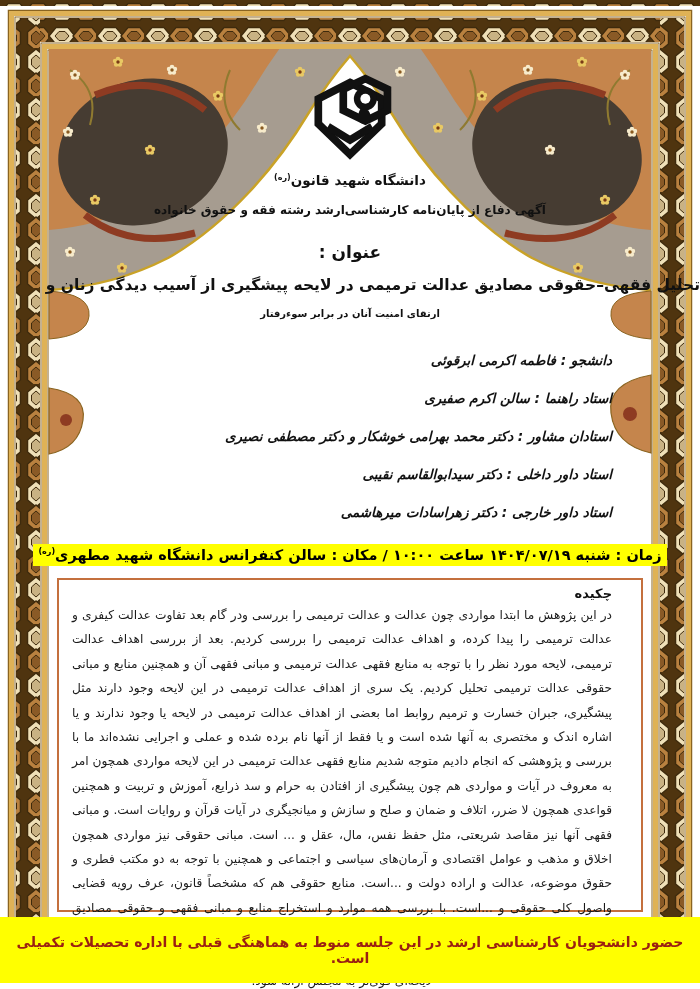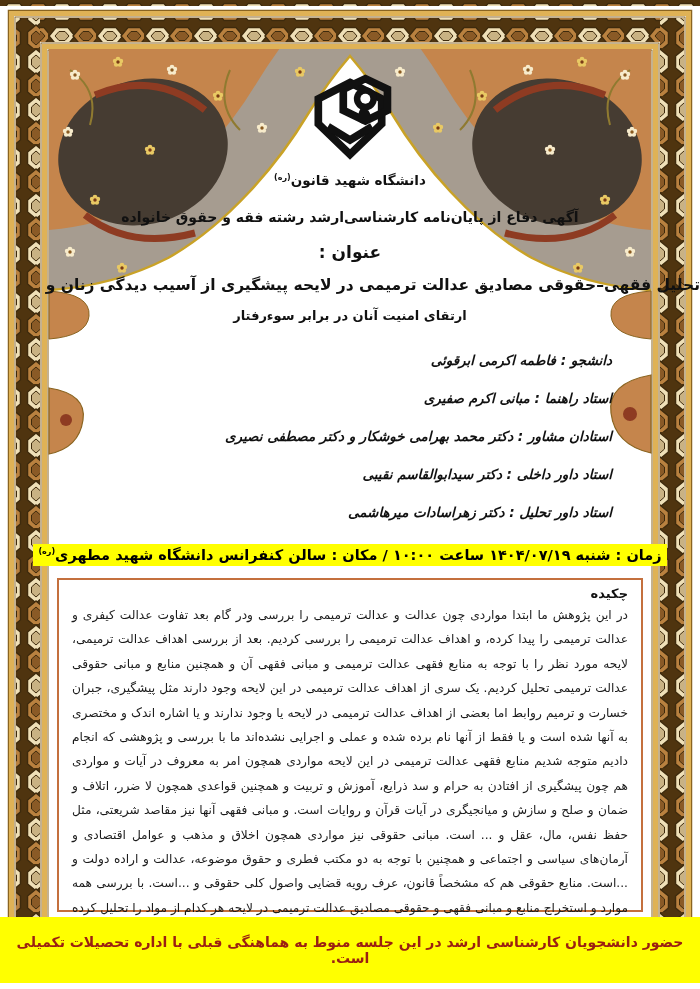--- a/index.html
+++ b/index.html
@@ -2,33 +2,33 @@
 <html lang="fa" dir="rtl"><head>
 <meta charset="utf-8">
 <style>
   html,body{margin:0;padding:0;background:#fff;}
   .page{position:relative;width:700px;height:989px;background:#fff;overflow:hidden;
         font-family:"DejaVu Sans",sans-serif;direction:rtl;}
   .deco{position:absolute;left:0;top:0;width:700px;height:989px;pointer-events:none;}
   .layer{position:absolute;left:0;right:0;text-align:center;color:#111;}
   .uni-name{top:172px;font-size:13.5px;font-weight:bold;}
   .uni-name sup{font-size:8px;}
-  .announce{top:209px;font-size:14px;font-weight:bold;}
+  .announce{top:203px;font-size:12px;font-weight:bold;}
   .title-label{top:242px;font-size:17px;font-weight:bold;text-align:center;}
   .title-1{top:276px;font-size:15.5px;font-weight:bold;text-align:right;}
-  .title-2{top:308px;font-size:13px;font-weight:bold;}
+  .title-2{top:308px;font-size:10px;font-weight:bold;}
   .people{position:absolute;top:352px;right:88px;text-align:right;}
   .people .row{height:38px;font-size:13.5px;font-weight:bold;color:#111;font-style:italic;}
   .session{top:544px;}
   .session .hl{display:inline-block;background:#FFFF00;padding:3px 5px;
                font-size:14.5px;font-weight:bold;color:#000;}
   .session sup{font-size:8px;}
   .abstract{position:absolute;left:57px;top:578px;width:586px;height:334px;
             border:2px solid #C4703E;background:#fff;box-sizing:border-box;
-            padding:6px 13px 4px 13px;}
+            padding:6px 29px 4px 13px;}
   .abstract h4{margin:0 0 2px 0;font-size:13px;font-weight:bold;text-align:right;color:#111;}
   .abstract p{margin:0;font-size:12.2px;line-height:24.4px;color:#1b1b1b;
               text-align:justify;text-align-last:center;-moz-text-align-last:center;}
   .footer{top:917px;}
   .footer .hl{display:inline-block;background:#FFFF00;padding:17px 10px;
               font-size:14px;font-weight:bold;color:#9B2012;}
   .emblem{position:absolute;left:302px;top:68px;width:96px;height:100px;}
 </style>
 </head>
 <body>
@@ -161,24 +161,24 @@
   </div>
 
   <div class="layer announce">آگهی دفاع از پایان‌نامه کارشناسی‌ارشد رشته فقه و حقوق خانواده</div>
 
   <div class="layer title-label">عنوان :</div>
   <div class="layer title-1">تحلیل فقهی–حقوقی مصادیق عدالت ترمیمی در لایحه پیشگیری از آسیب دیدگی زنان و</div>
   <div class="layer title-2">ارتقای امنیت آنان در برابر سوءرفتار</div>
 
   <div class="people">
     <div class="row">دانشجو : فاطمه اکرمی ابرقوئی</div>
-    <div class="row">استاد راهنما : مبانی اکرم صفیری</div>
+    <div class="row">استاد راهنما : سالن اکرم صفیری</div>
     <div class="row">استادان مشاور : دکتر محمد بهرامی خوشکار و دکتر مصطفی نصیری</div>
     <div class="row">استاد داور داخلی : دکتر سیدابوالقاسم نقیبی</div>
-    <div class="row">استاد داور تحلیل : دکتر زهراسادات میرهاشمی</div>
+    <div class="row">استاد داور خارجی : دکتر زهراسادات میرهاشمی</div>
   </div>
 
   <div class="layer session">
     <span class="hl"><span>زمان : شنبه ۱۴۰۴/۰۷/۱۹ ساعت ۱۰:۰۰ / مکان : سالن کنفرانس دانشگاه شهید مطهری</span><sup>(ره)</sup></span>
   </div>
 
   <div class="abstract">
     <h4>چکیده</h4>
     <p>در این پژوهش ما ابتدا مواردی چون عدالت و عدالت ترمیمی را بررسی ودر گام بعد تفاوت عدالت کیفری و عدالت ترمیمی را پیدا کرده، و اهداف عدالت ترمیمی را بررسی کردیم. بعد از بررسی اهداف عدالت ترمیمی، لایحه مورد نظر را با توجه به منابع فقهی عدالت ترمیمی و مبانی فقهی آن و همچنین منابع و مبانی حقوقی عدالت ترمیمی تحلیل کردیم. یک سری از اهداف عدالت ترمیمی در این لایحه وجود دارند مثل پیشگیری، جبران خسارت و ترمیم روابط اما بعضی از اهداف عدالت ترمیمی در لایحه یا وجود ندارند و یا اشاره اندک و مختصری به آنها شده است و یا فقط از آنها نام برده شده و عملی و اجرایی نشده‌اند ما با بررسی و پژوهشی که انجام دادیم متوجه شدیم منابع فقهی عدالت ترمیمی در این لایحه مواردی همچون امر به معروف در آیات و مواردی هم چون پیشگیری از افتادن به حرام و سد ذرایع، آموزش و تربیت و همچنین قواعدی همچون لا ضرر، اتلاف و ضمان و صلح و سازش و میانجیگری در آیات قرآن و روایات است. و مبانی فقهی آنها نیز مقاصد شریعتی، مثل حفظ نفس، مال، عقل و ... است. مبانی حقوقی نیز مواردی همچون اخلاق و مذهب و عوامل اقتصادی و آرمان‌های سیاسی و اجتماعی و همچنین با توجه به دو مکتب فطری و حقوق موضوعه، عدالت و اراده دولت و ...است. منابع حقوقی هم که مشخصاً قانون، عرف رویه قضایی واصول کلی حقوقی و ...است. با بررسی همه موارد و استخراج منابع و مبانی فقهی و حقوقی مصادیق عدالت ترمیمی در لایحه هر کدام از مواد را تحلیل کرده و آنها را از نظر فقهی و حقوقی بررسی کردیم و متوجه شدیم بعضی از این منابع و مبانی زیربنای لایحه است و بعضی هم باید بیشتر در نظر گرفته شود تا لایحه‌ای قوی‌تر به مجلس ارائه شود.</p>
   </div>

